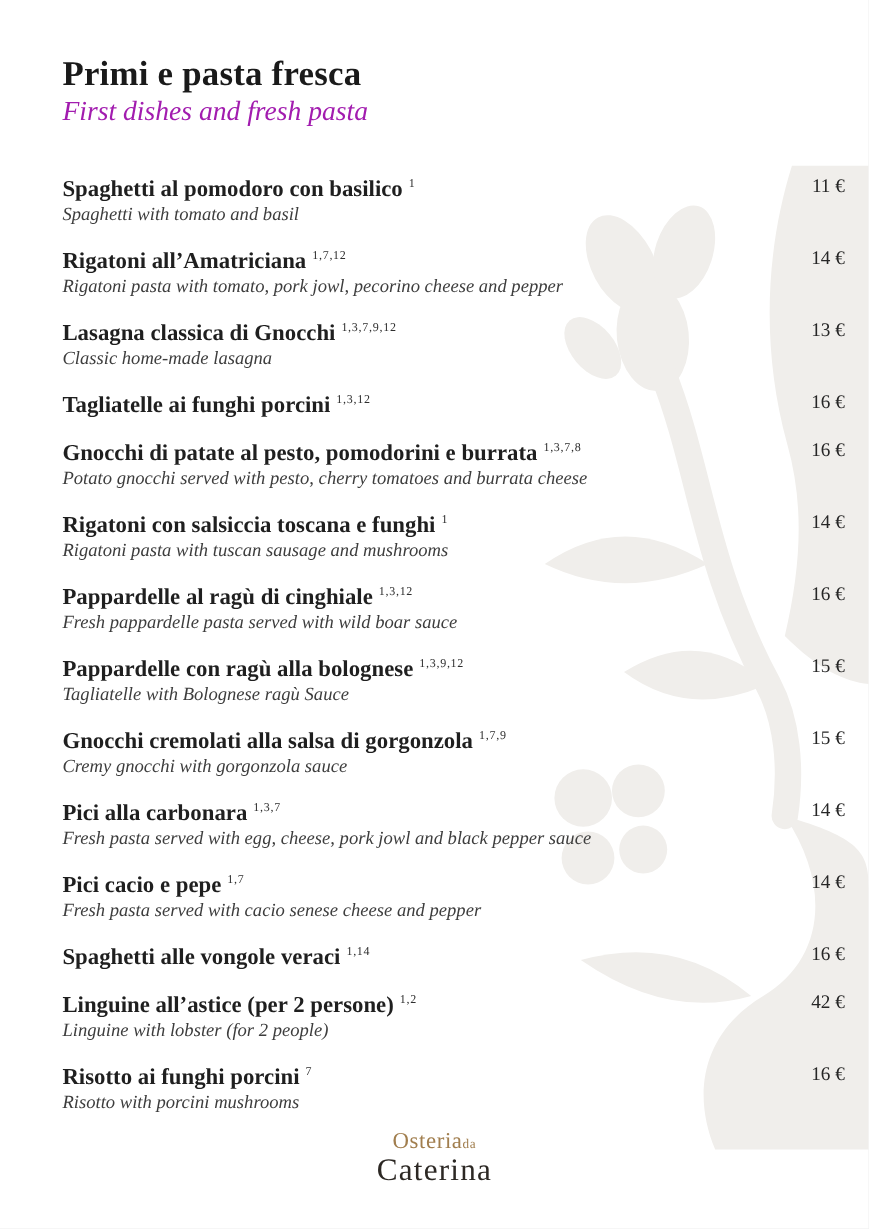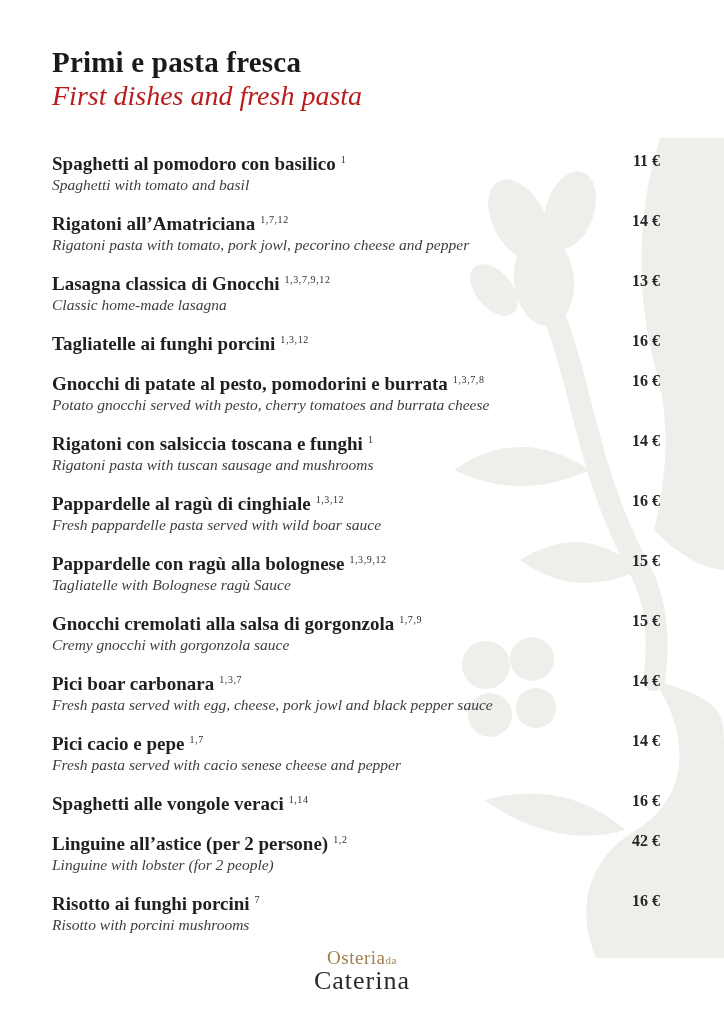--- a/index.html
+++ b/index.html
@@ -16,36 +16,36 @@
   .watermark {
     position: absolute;
     top: 138px;
     right: 0;
     width: 300px;
     height: 822px;
     pointer-events: none;
   }
   .content {
     position: relative;
-    padding: 46px 64px 0 52px;
+    padding: 46px 20px 0 52px;
     z-index: 1;
   }
   .title {
     font-size: 29px;
     font-weight: 700;
     line-height: 1.16;
     color: #1a1a1a;
     letter-spacing: 0.2px;
   }
   .subtitle {
-    font-size: 28px;
+    font-size: 23px;
     font-style: italic;
     font-weight: 400;
     line-height: 1.12;
-    color: #b91c1c;
+    color: #a21caf;
   }
   .menu-list { margin-top: 37px; }
   .menu-item { margin-bottom: 13px; }
   .item-row {
     display: flex;
     justify-content: space-between;
     align-items: center;
   }
   .item-name {
     font-size: 19px;
@@ -56,21 +56,21 @@
   .allergens {
     font-size: 10px;
     font-weight: 400;
     color: #2e2e2e;
     margin-left: 5px;
     letter-spacing: 0.6px;
     vertical-align: 7px;
   }
   .item-price {
     font-size: 16px;
-    font-weight: 700;
+    font-weight: 400;
     color: #262626;
     white-space: nowrap;
     padding-left: 12px;
   }
   .item-desc {
     font-size: 15.5px;
     font-style: italic;
     line-height: 20px;
     color: #3d3d3d;
   }
@@ -202,21 +202,21 @@
   <div class="menu-item">
     <div class="item-row">
       <div class="item-name"><span>Gnocchi cremolati alla salsa di gorgonzola</span><sup class="allergens">1,7,9</sup></div>
       <div class="item-price">15 €</div>
     </div>
     <div class="item-desc">Cremy gnocchi with gorgonzola sauce</div>
   </div>
 
   <div class="menu-item">
     <div class="item-row">
-      <div class="item-name"><span>Pici boar carbonara</span><sup class="allergens">1,3,7</sup></div>
+      <div class="item-name"><span>Pici alla carbonara</span><sup class="allergens">1,3,7</sup></div>
       <div class="item-price">14 €</div>
     </div>
     <div class="item-desc">Fresh pasta served with egg, cheese, pork jowl and black pepper sauce</div>
   </div>
 
   <div class="menu-item">
     <div class="item-row">
       <div class="item-name"><span>Pici cacio e pepe</span><sup class="allergens">1,7</sup></div>
       <div class="item-price">14 €</div>
     </div>

